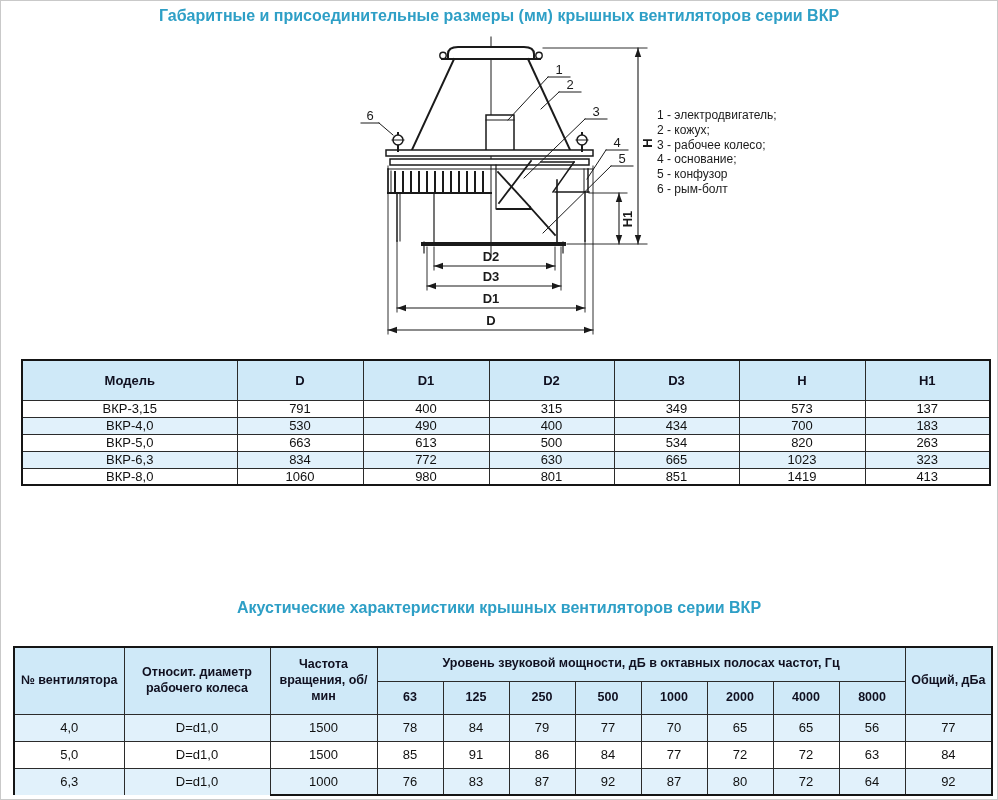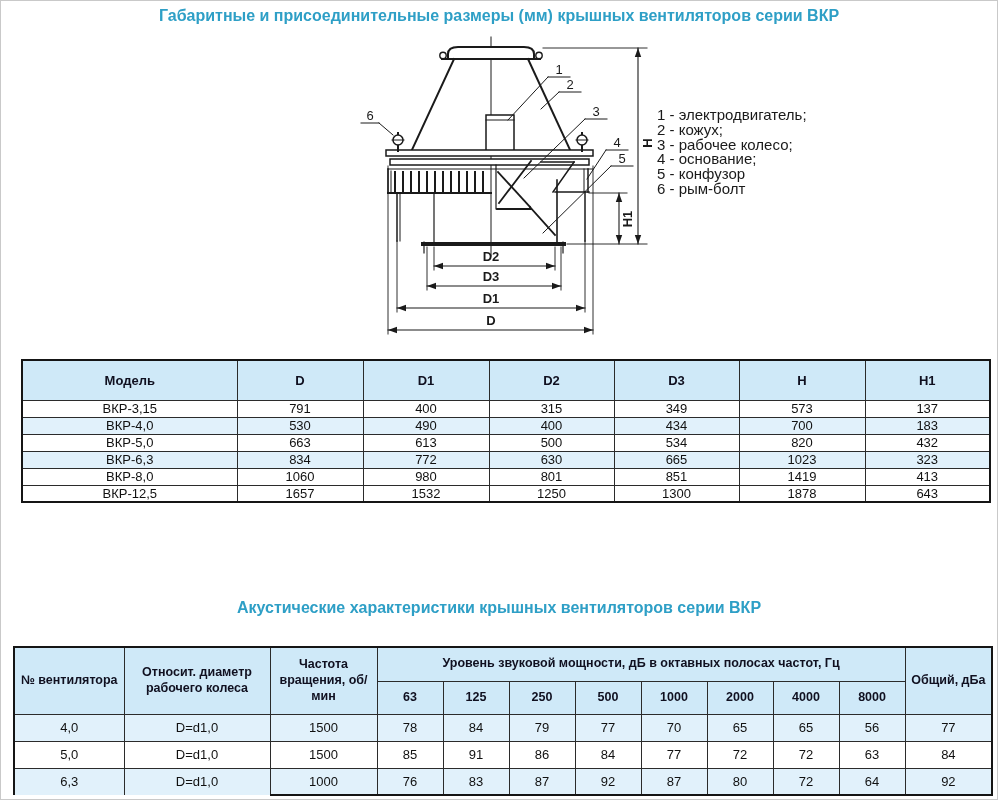--- a/index.html
+++ b/index.html
@@ -20,21 +20,21 @@
   #title1{top:6px;}
   #title2{top:598px;}
 
   .diagram-wrap{position:absolute; left:330px; top:30px; width:340px; height:330px;}
   svg text{fill:#1a1a1a; font-family:"Liberation Sans", sans-serif;}
   .dimtxt{font-size:13px; font-weight:bold;}
   .callout{font-size:13px;}
 
   .legend{
     position:absolute; left:656px; top:107px;
-    font-size:15px; line-height:14.8px; color:#1a1a1a;
+    font-size:12px; line-height:14.8px; color:#1a1a1a;
   }
 
   table{border-collapse:collapse; table-layout:fixed; position:absolute; background:#fff;}
   th,td{
     border:1px solid #2b2b2b; text-align:center; vertical-align:middle;
     font-size:13px; overflow:hidden;
   }
   th{background:var(--header-bg); font-weight:bold; color:#101020;margin-left:12px;}
   tr.alt td{background:var(--alt-bg);}
 
@@ -260,48 +260,39 @@
         <td>700</td>
         <td>183</td>
       </tr>
       <tr>
         <td>ВКР-5,0</td>
         <td>663</td>
         <td>613</td>
         <td>500</td>
         <td>534</td>
         <td>820</td>
-        <td>432</td>
+        <td>263</td>
       </tr>
       <tr class="alt">
         <td>ВКР-6,3</td>
         <td>834</td>
         <td>772</td>
         <td>630</td>
         <td>665</td>
         <td>1023</td>
         <td>323</td>
       </tr>
       <tr>
         <td>ВКР-8,0</td>
         <td>1060</td>
         <td>980</td>
         <td>801</td>
         <td>851</td>
         <td>1419</td>
         <td>413</td>
-      </tr>
-      <tr>
-        <td>ВКР-12,5</td>
-        <td>1657</td>
-        <td>1532</td>
-        <td>1250</td>
-        <td>1300</td>
-        <td>1878</td>
-        <td>643</td>
       </tr>
     </tbody>
 </table>
 
 <div id="title2" class="page-title">Акустические характеристики крышных вентиляторов серии ВКР</div>
 
 <table id="ac-table">
   <colgroup>
     <col style="width:110px">
       <col style="width:146px">

